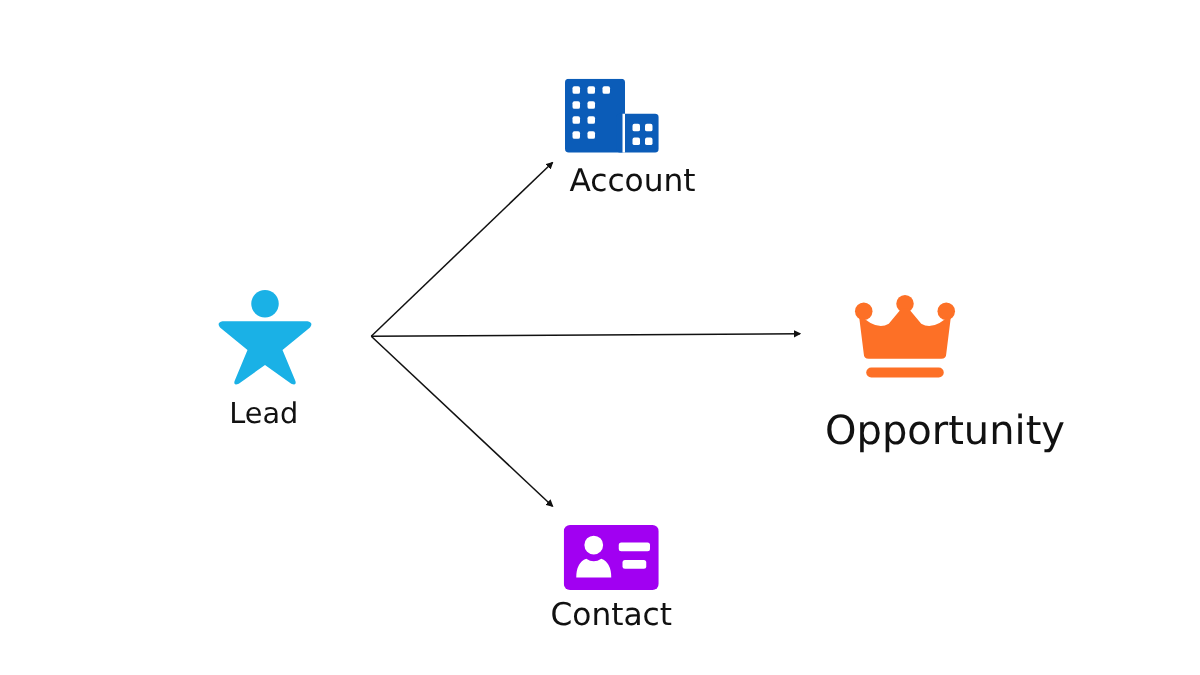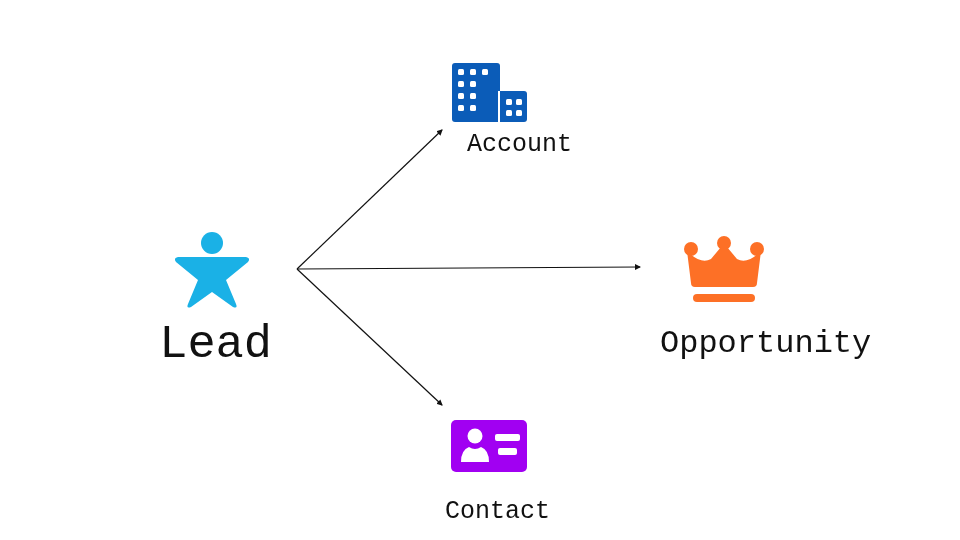--- a/index.html
+++ b/index.html
@@ -1,22 +1,22 @@
 <!DOCTYPE html>
 <html><head>
   <meta charset="utf-8">
   <style>
     html, body { margin: 0; padding: 0; background: #ffffff; }
     body { width: 960px; height: 540px; position: relative; overflow: hidden; font-family: "DejaVu Sans", sans-serif; }
     .abs { position: absolute; }
-    .label { position: absolute; color: #111111; white-space: nowrap; text-align: right; font-family: Liberation Mono, monospace; }
-    #lead-label { left: 150px; top: 318px; width: 122px; font-size: 47px; }
+    .label { position: absolute; color: #111111; white-space: nowrap; text-align: center; }
+    #lead-label { left: 150px; top: 318px; width: 122px; font-size: 23px; }
     #account-label { left: 440px; top: 130px; width: 132px; font-size: 25px; }
     #opp-label { left: 660px; top: 325px; width: 178px; font-size: 32px; }
-    #contact-label { left: 428px; top: 477px; width: 122px; font-size: 25px; margin-top: 20px; }
+    #contact-label { left: 428px; top: 477px; width: 122px; font-size: 25px; }
     svg { display: block; }
   </style>
 </head>
 <body>
 
 <svg class="abs" style="left:0;top:0;" width="960" height="540">
   <defs>
     <marker id="arrowhead" markerWidth="6" markerHeight="6" refX="5" refY="3" orient="auto" markerUnits="userSpaceOnUse">
       <path d="M0,0 L6,3 L0,6 Z" fill="#111111"></path>
     </marker>

